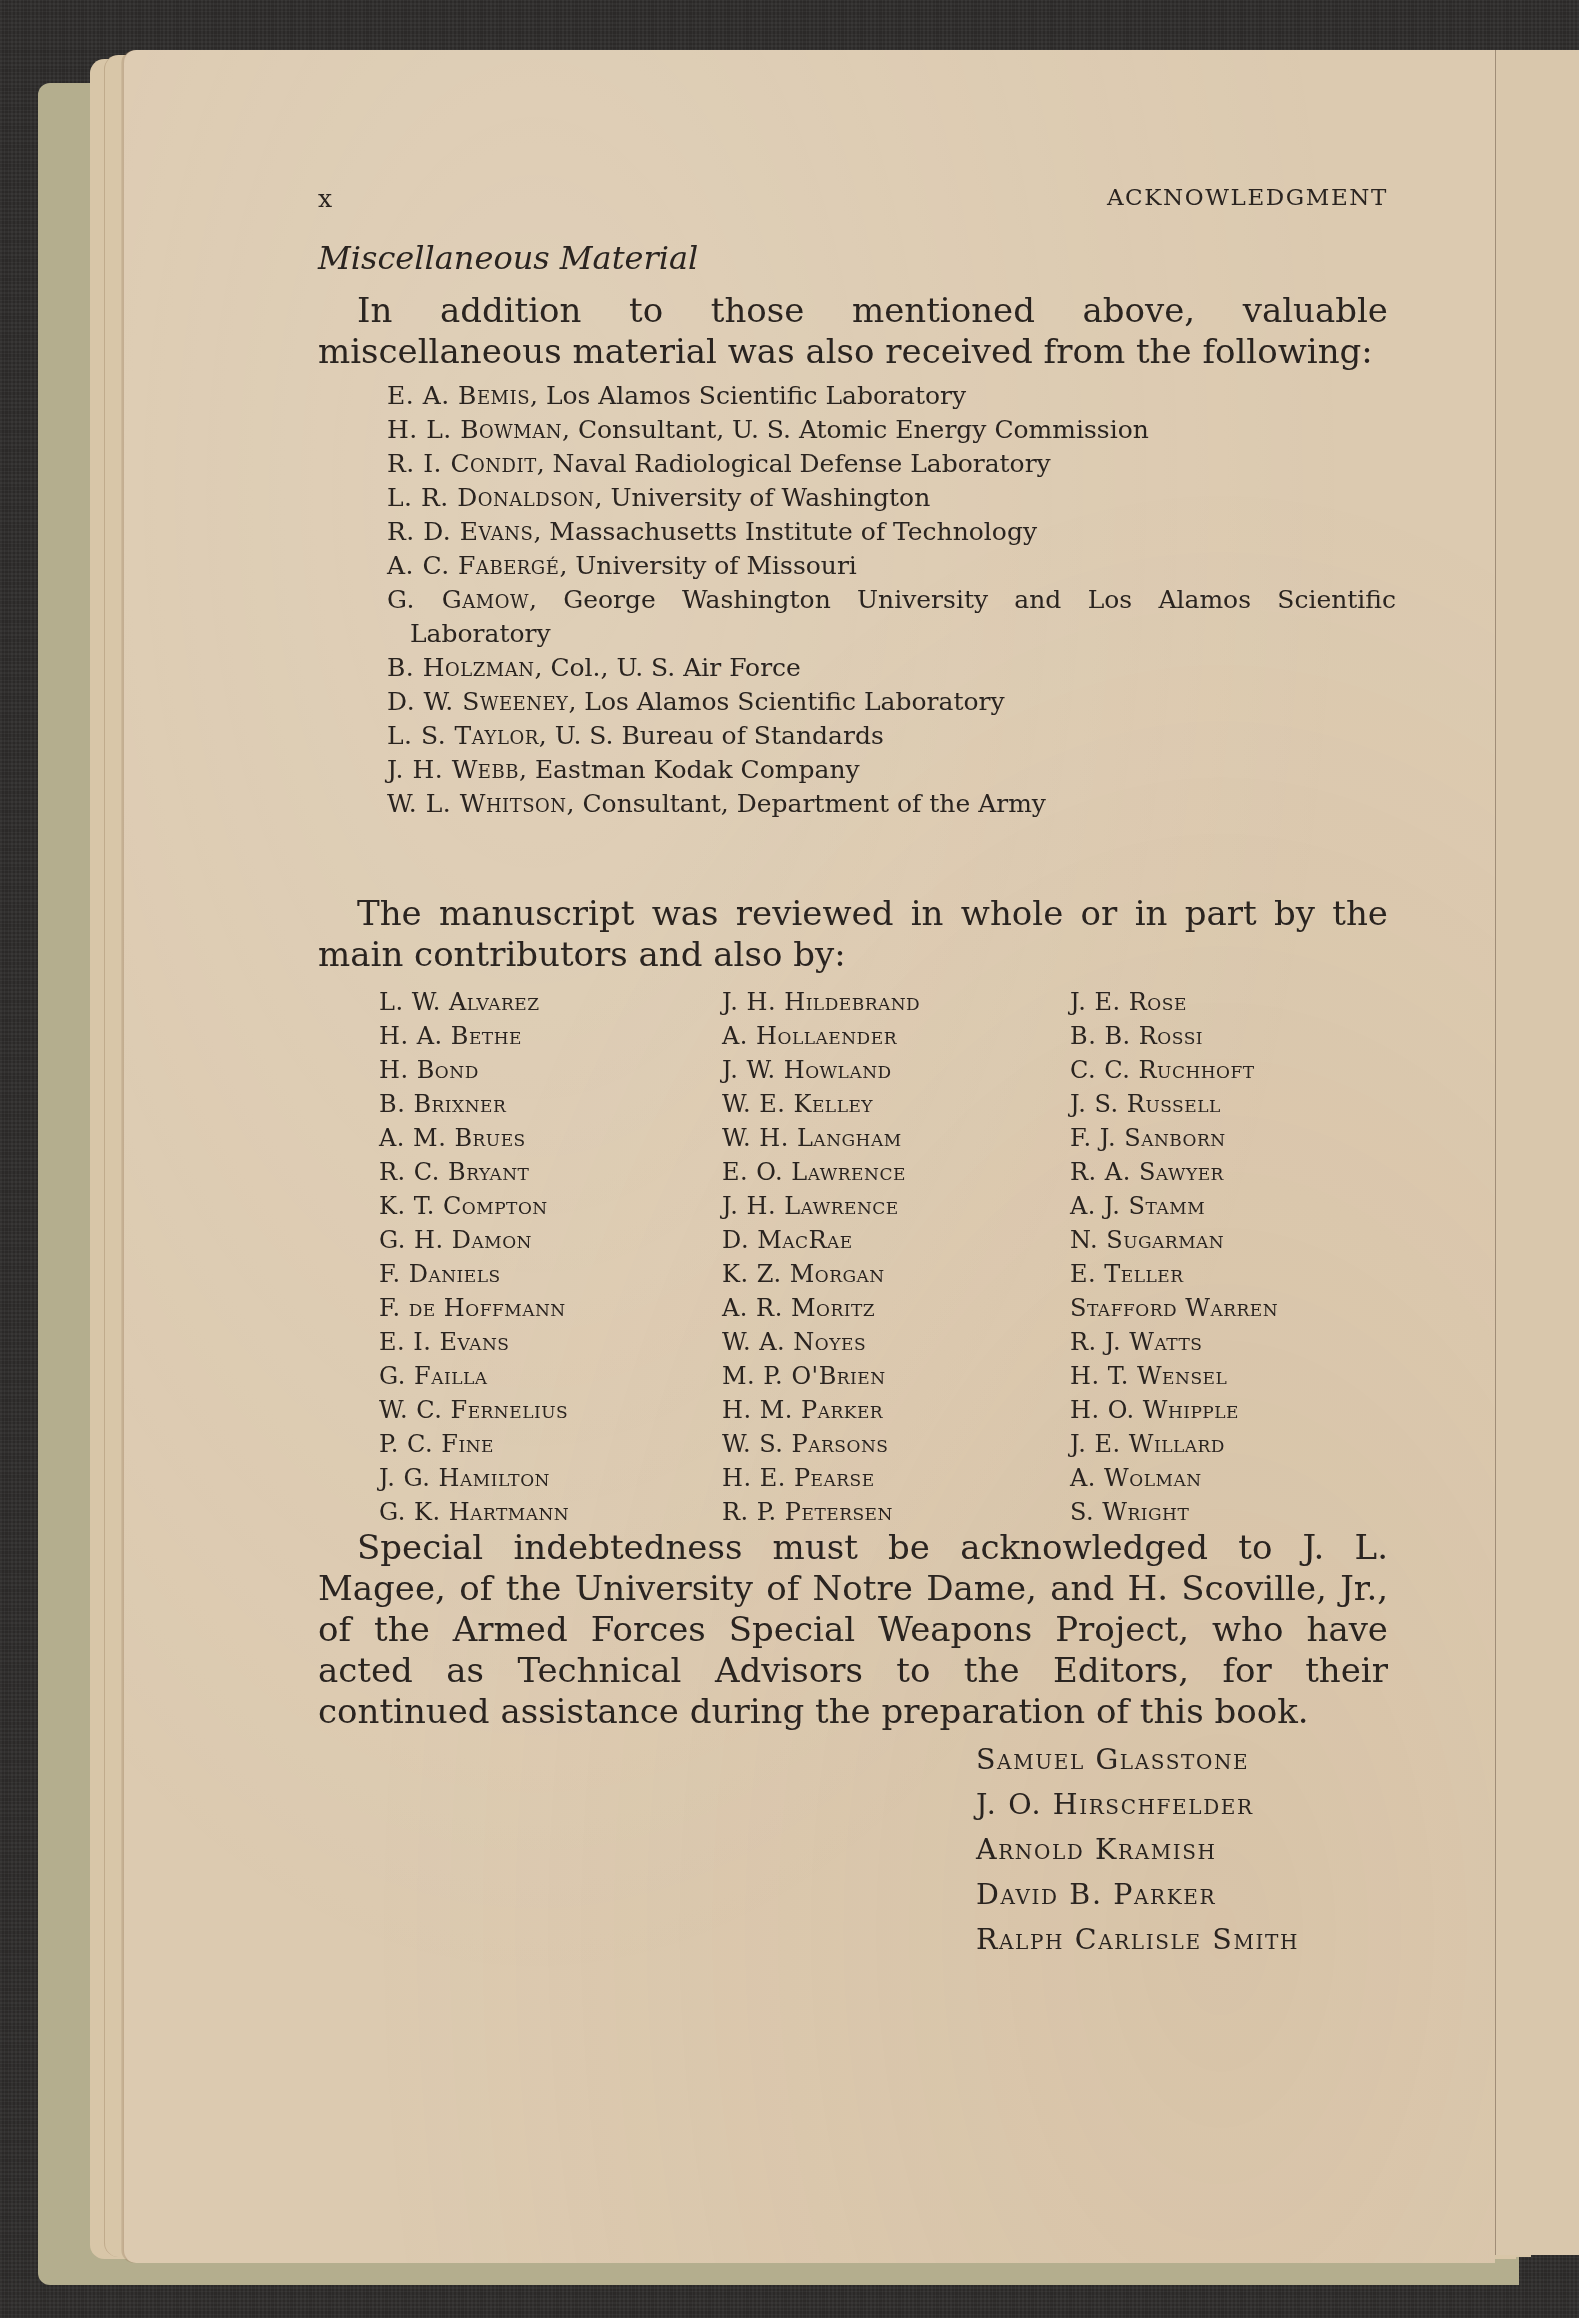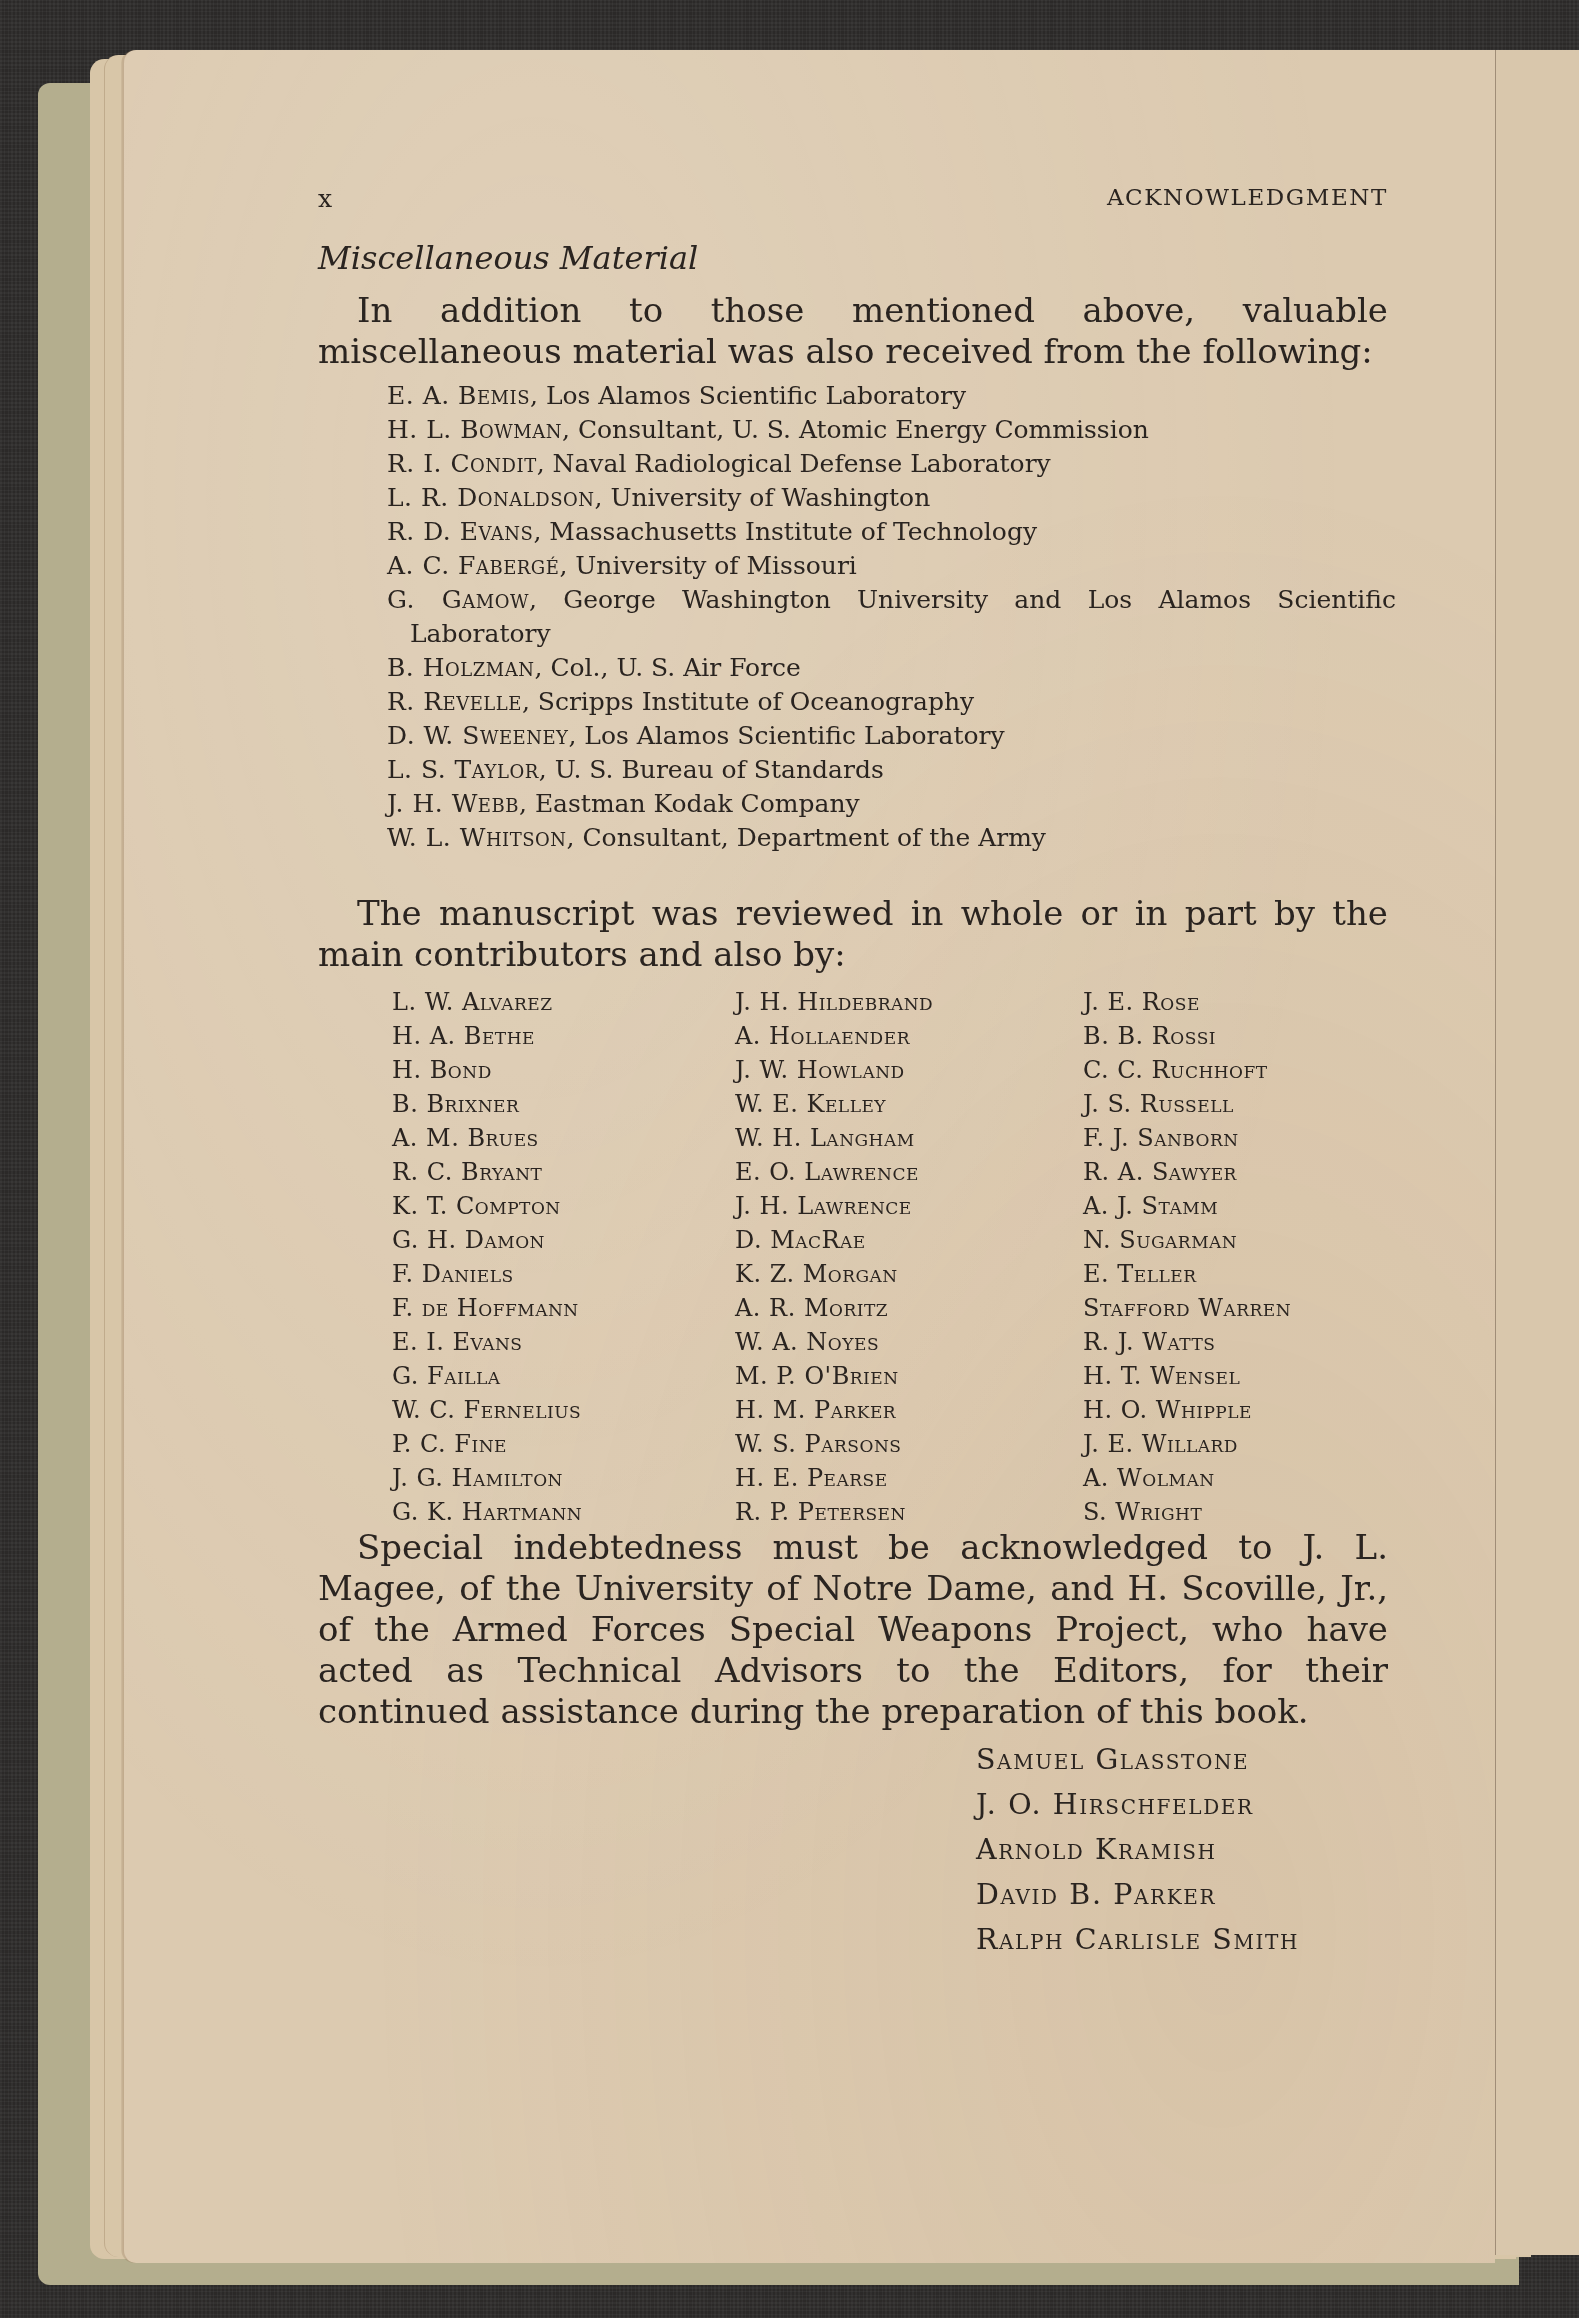--- a/index.html
+++ b/index.html
@@ -103,21 +103,21 @@
     font-size: 25px;
     line-height: 34px;
     padding-left: 23px;
     text-indent: -23px;
     text-align: justify;
   }
   .misc-list li.wrap { text-align-last: left; }
   .sc { font-variant: small-caps; letter-spacing: 0.5px; }
 
   .reviewers {
-    position: absolute; left: 74px; top: 985px;
+    position: absolute; left: 61px; top: 985px;
     width: 1009px; height: 537px;
   }
   .rev-col {
     position: absolute; top: 0;
     margin: 0; padding: 0; list-style: none;
   }
   .rev-col li {
     font-size: 24px;
     line-height: 34px;
     white-space: nowrap;
@@ -162,21 +162,20 @@
 
   <ul class="misc-list">
     <li><span class="sc">E. A. Bemis</span>, <span>Los Alamos Scientific Laboratory</span></li>
     <li><span class="sc">H. L. Bowman</span>, <span>Consultant, U. S. Atomic Energy Commission</span></li>
     <li><span class="sc">R. I. Condit</span>, <span>Naval Radiological Defense Laboratory</span></li>
     <li><span class="sc">L. R. Donaldson</span>, <span>University of Washington</span></li>
     <li><span class="sc">R. D. Evans</span>, <span>Massachusetts Institute of Technology</span></li>
     <li><span class="sc">A. C. Fabergé</span>, <span>University of Missouri</span></li>
     <li class="wrap"><span class="sc">G. Gamow</span>, <span>George Washington University and Los Alamos Scientific Laboratory</span></li>
     <li><span class="sc">B. Holzman</span>, <span>Col., U. S. Air Force</span></li>
-    <li><span class="sc">R. Revelle</span>, <span>Scripps Institute of Oceanography</span></li>
     <li><span class="sc">D. W. Sweeney</span>, <span>Los Alamos Scientific Laboratory</span></li>
     <li><span class="sc">L. S. Taylor</span>, <span>U. S. Bureau of Standards</span></li>
     <li><span class="sc">J. H. Webb</span>, <span>Eastman Kodak Company</span></li>
     <li><span class="sc">W. L. Whitson</span>, <span>Consultant, Department of the Army</span></li>
   </ul>
 
   <p class="para para-2" style="margin:0">The manuscript was reviewed in whole or in part by the main contributors and also by:</p>
 
   <div class="reviewers">
     <ul class="rev-col c1">

